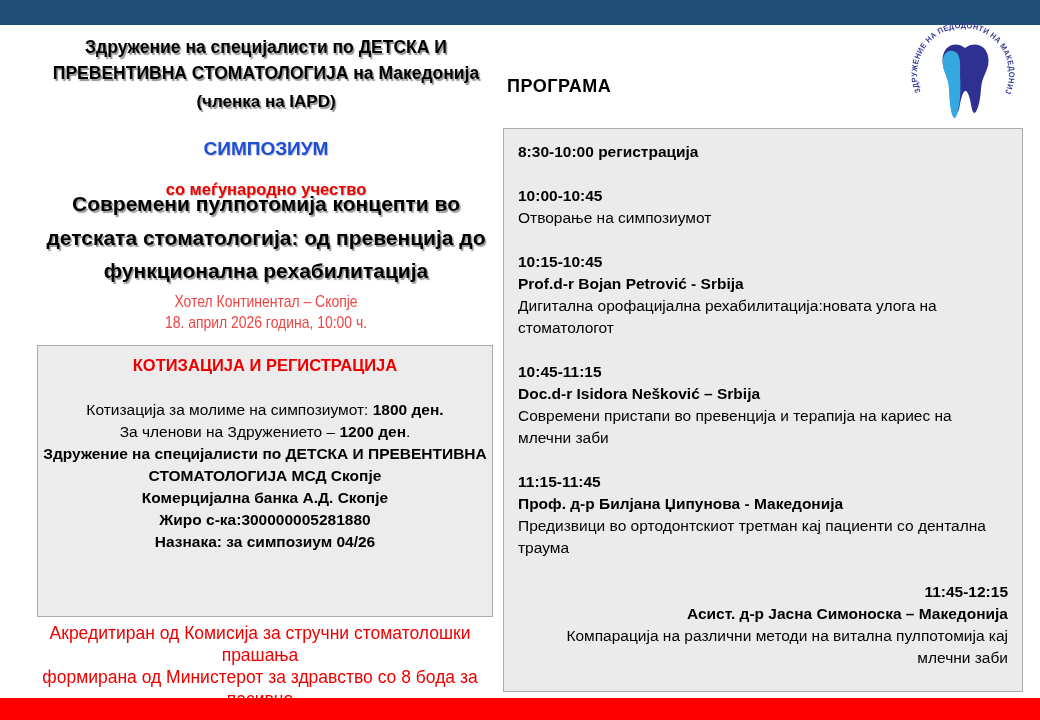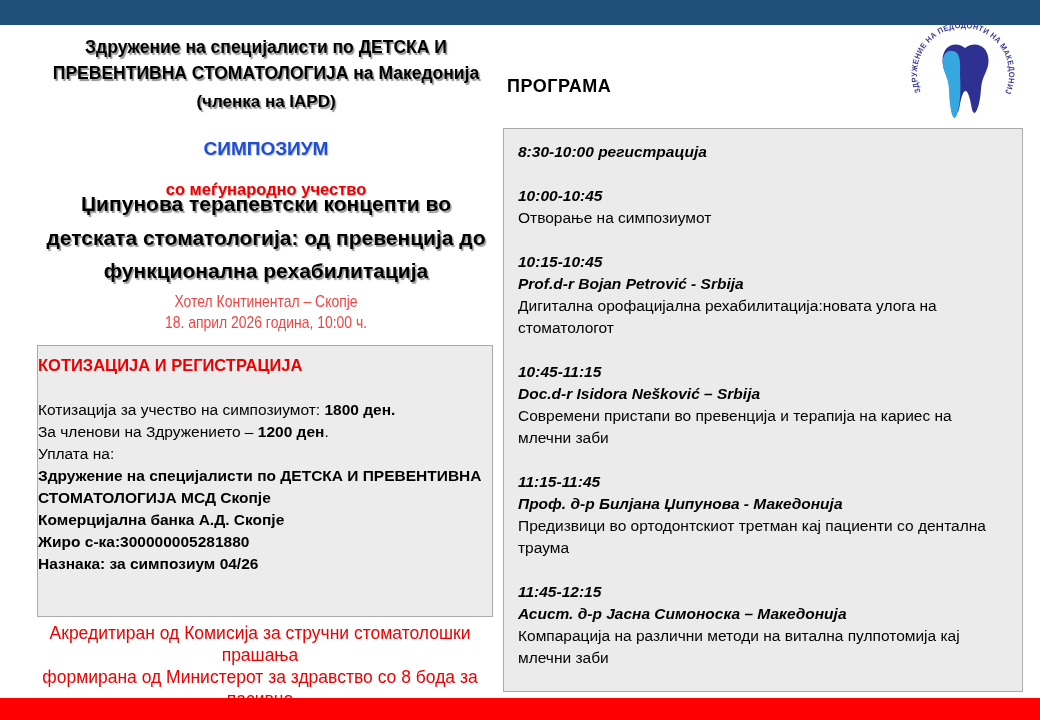--- a/index.html
+++ b/index.html
@@ -44,21 +44,21 @@
     text-shadow:1.5px 1.5px 1px rgba(110,110,110,.7);
   }
   .venue-block{
     position:absolute;left:35px;top:291px;width:462px;
     text-align:center;font-size:17px;line-height:21px;color:#ef4444;
   }
   .condensed{display:block;transform:scaleX(.82);transform-origin:50% 50%;}
   .reg-box{
     position:absolute;left:37px;top:345px;width:456px;height:272px;
     background:#ECECEC;border:1px solid #ABABAB;box-sizing:border-box;
-    padding-top:10px;
+    text-align:center;padding-top:10px;
   }
   .reg-title{
     font-size:16.5px;font-weight:bold;color:#EE0000;margin:0 0 24px 0;
   }
   .reg-line{font-size:15.5px;line-height:22px;margin:0;}
   .reg-line b{font-weight:bold;}
   .reg-note{font-size:12.5px;line-height:16.5px;margin:3px 0 0 0;}
   .accreditation{
     position:absolute;left:15px;top:622px;width:490px;
     text-align:center;font-size:17.5px;line-height:22px;color:#EE0000;
@@ -68,54 +68,53 @@
     position:absolute;left:507px;top:76px;
     font-size:18px;font-weight:bold;letter-spacing:.5px;
   }
   .logo{position:absolute;left:903px;top:17px;width:120px;height:113px;}
   .program-box{
     position:absolute;left:503px;top:128px;width:520px;height:564px;
     background:#EBEBEB;border:1px solid #ABABAB;box-sizing:border-box;
     padding:12px 14px;font-size:15.5px;line-height:22px;
   }
   .prog-item{margin:0 0 22px 0;}
-  .prog-item:last-child{margin-bottom:12px;}
-  .prog-time,.prog-speaker{font-weight:bold;font-style:italic;}
+  .prog-item:last-child{margin-bottom:12px;text-align:right;}
+  .prog-time,.prog-speaker{font-weight:bold;}
 </style>
 </head>
 <body>
 
 <div class="top-bar"></div>
 
 <div class="org-header">
   <div>Здружение на специјалисти по ДЕТСКА И</div>
   <div>ПРЕВЕНТИВНА СТОМАТОЛОГИЈА на Македонија</div>
 </div>
 
 <div class="iapd-line">(членка на IAPD)</div>
 
 <div class="symposium-line">СИМПОЗИУМ</div>
 <div class="intl-line">со меѓународно учество</div>
 
 <div class="main-title">
-  <div>Џипунова терапевтски концепти во</div>
+  <div>Современи пулпотомија концепти во</div>
   <div>детската стоматологија: од превенција до</div>
   <div>функционална рехабилитација</div>
 </div>
 
 <div class="venue-block">
   <span class="condensed">Хотел Континентал – Скопје</span>
   <span class="condensed">18. април 2026 година, 10:00 ч.</span>
 </div>
 
 <div class="reg-box">
   <p class="reg-title">КОТИЗАЦИЈА И РЕГИСТРАЦИЈА</p>
-  <p class="reg-line"><span>Котизација за учество на симпозиумот: </span><b>1800 ден.</b></p>
+  <p class="reg-line"><span>Котизација за молиме на симпозиумот: </span><b>1800 ден.</b></p>
   <p class="reg-line"><span>За членови на Здружението – </span><b>1200 ден</b><span>.</span></p>
-  <p class="reg-line">Уплата на:</p>
   <p class="reg-line"><b>Здружение на специјалисти по ДЕТСКА И ПРЕВЕНТИВНА</b></p>
   <p class="reg-line"><b>СТОМАТОЛОГИЈА МСД Скопје</b></p>
   <p class="reg-line"><b>Комерцијална банка А.Д. Скопје</b></p>
   <p class="reg-line"><b>Жиро с-ка:300000005281880</b></p>
   <p class="reg-line"><b>Назнака: за симпозиум 04/26</b></p>
 </div>
 
 <div class="accreditation">
   <div>Акредитиран од Комисија за стручни стоматолошки прашања</div>
   <div>формирана од Министерот за здравство со 8 бода за пасивно</div>

